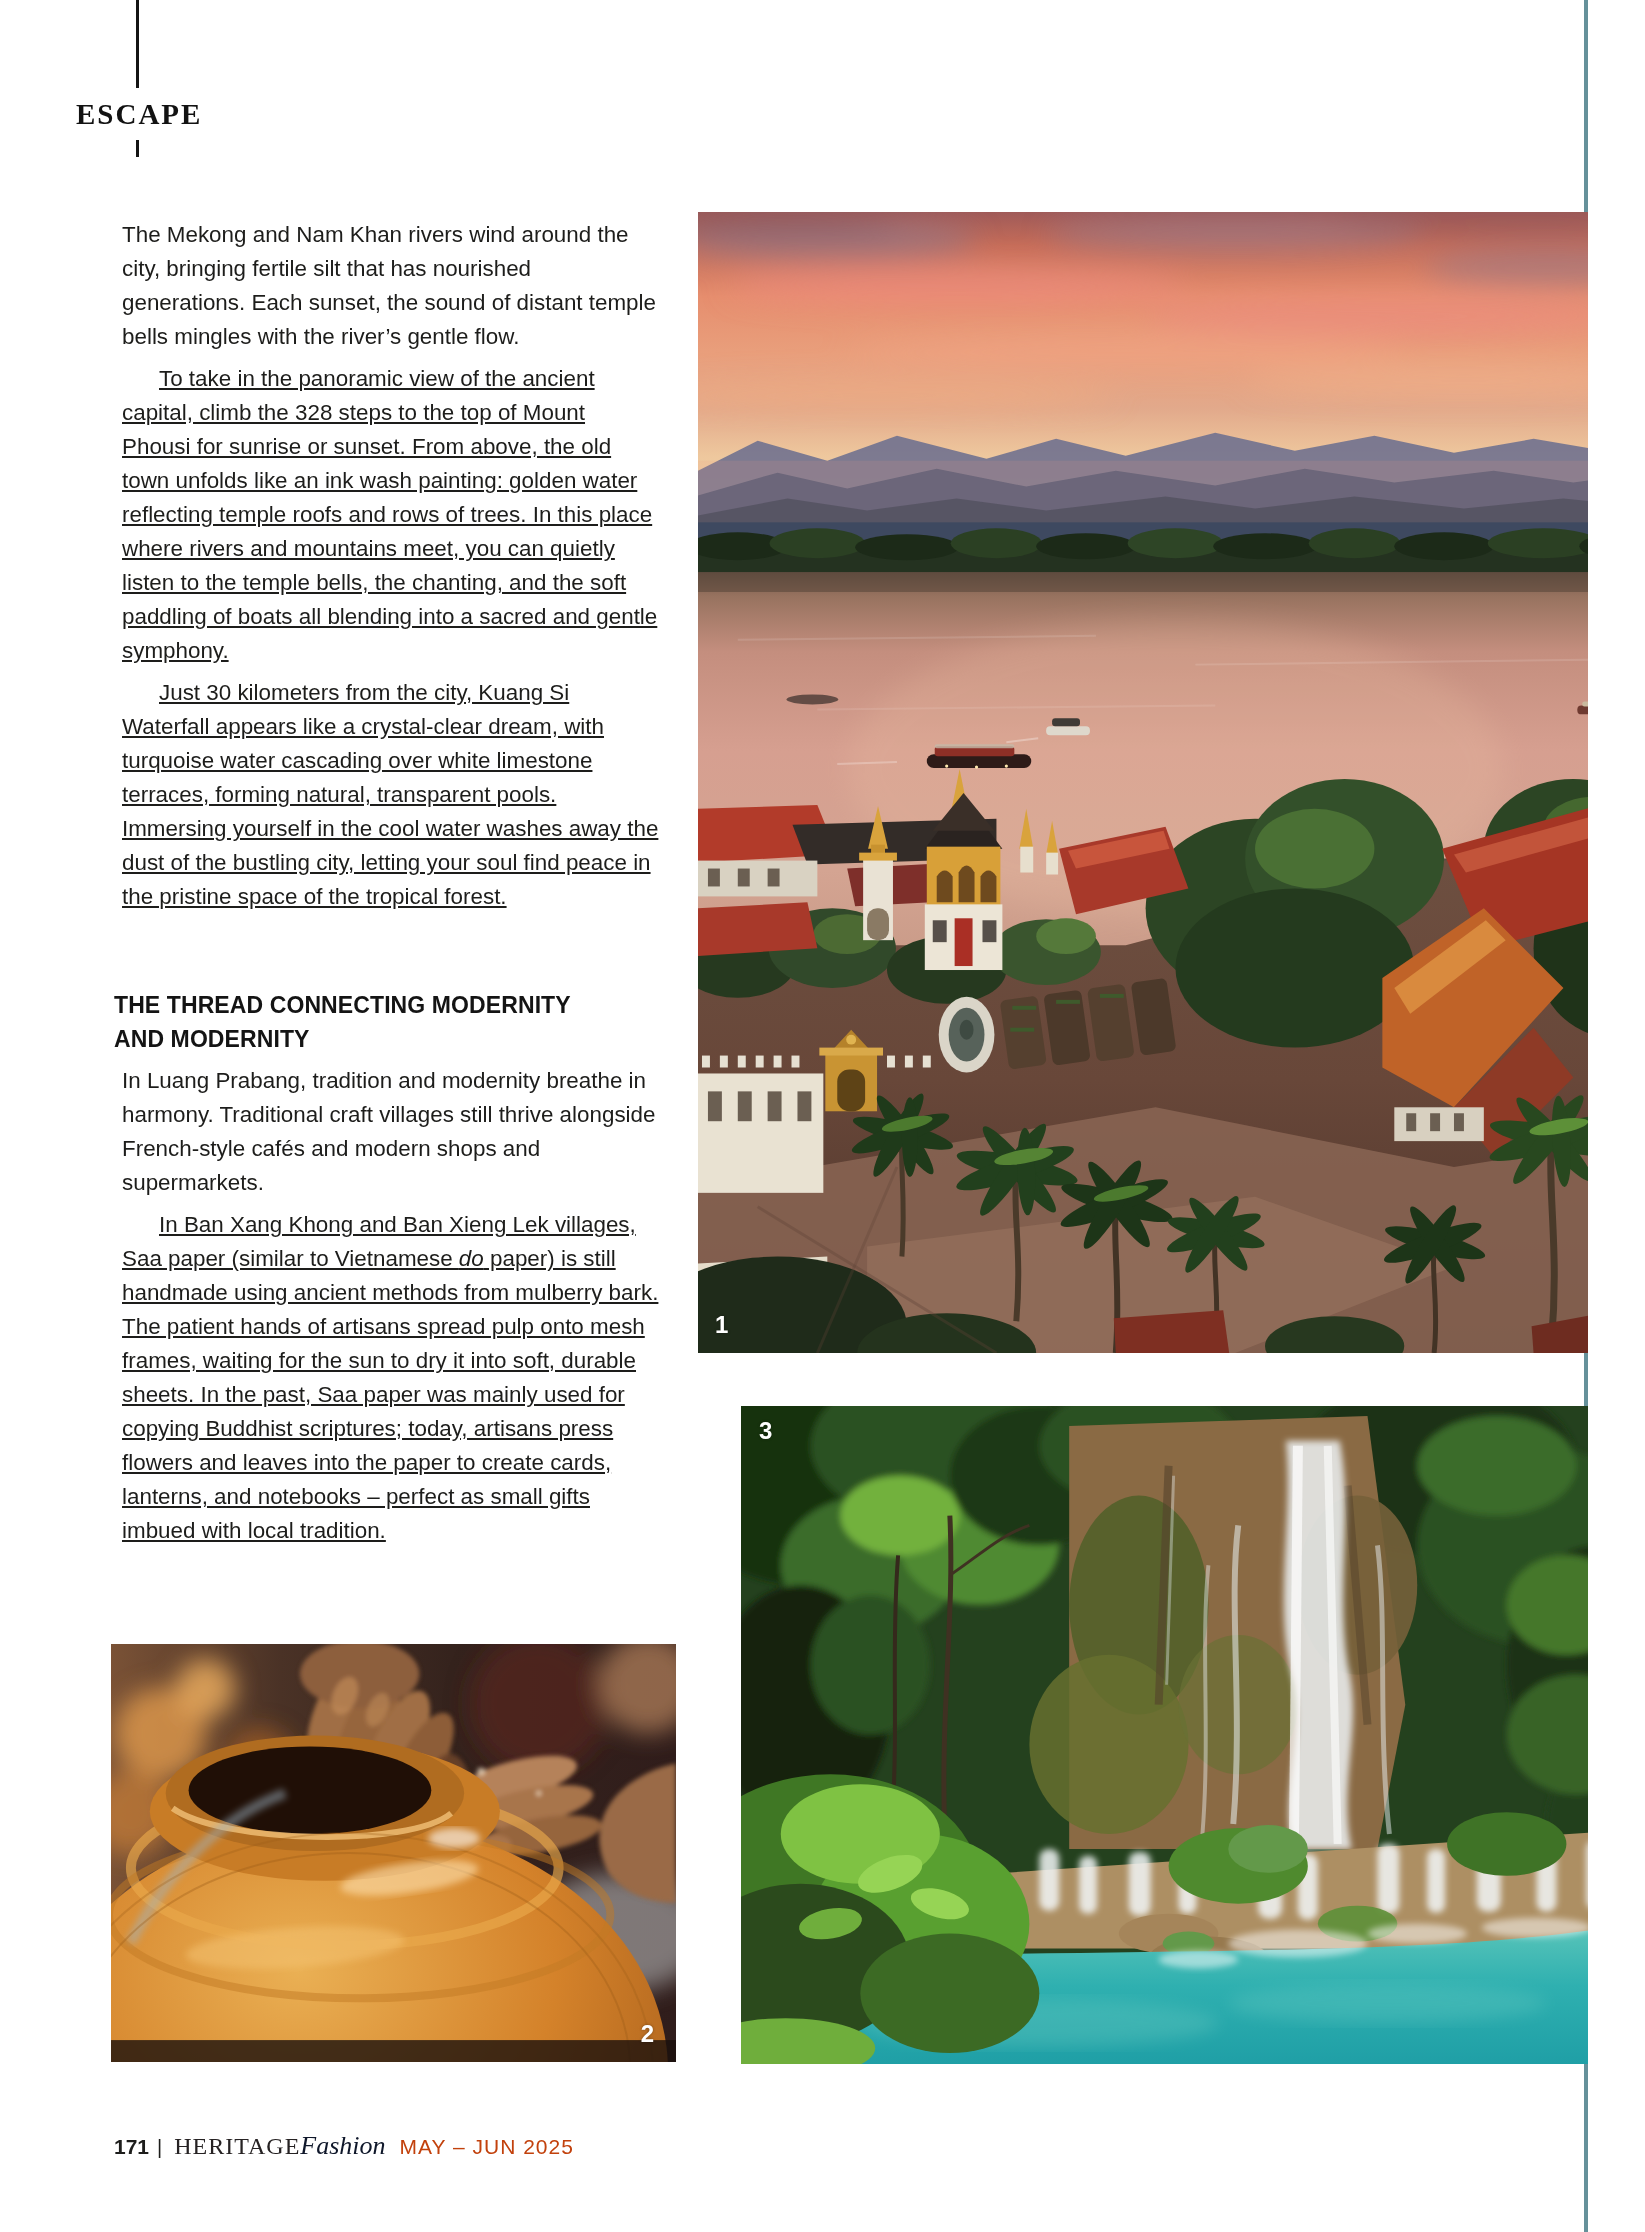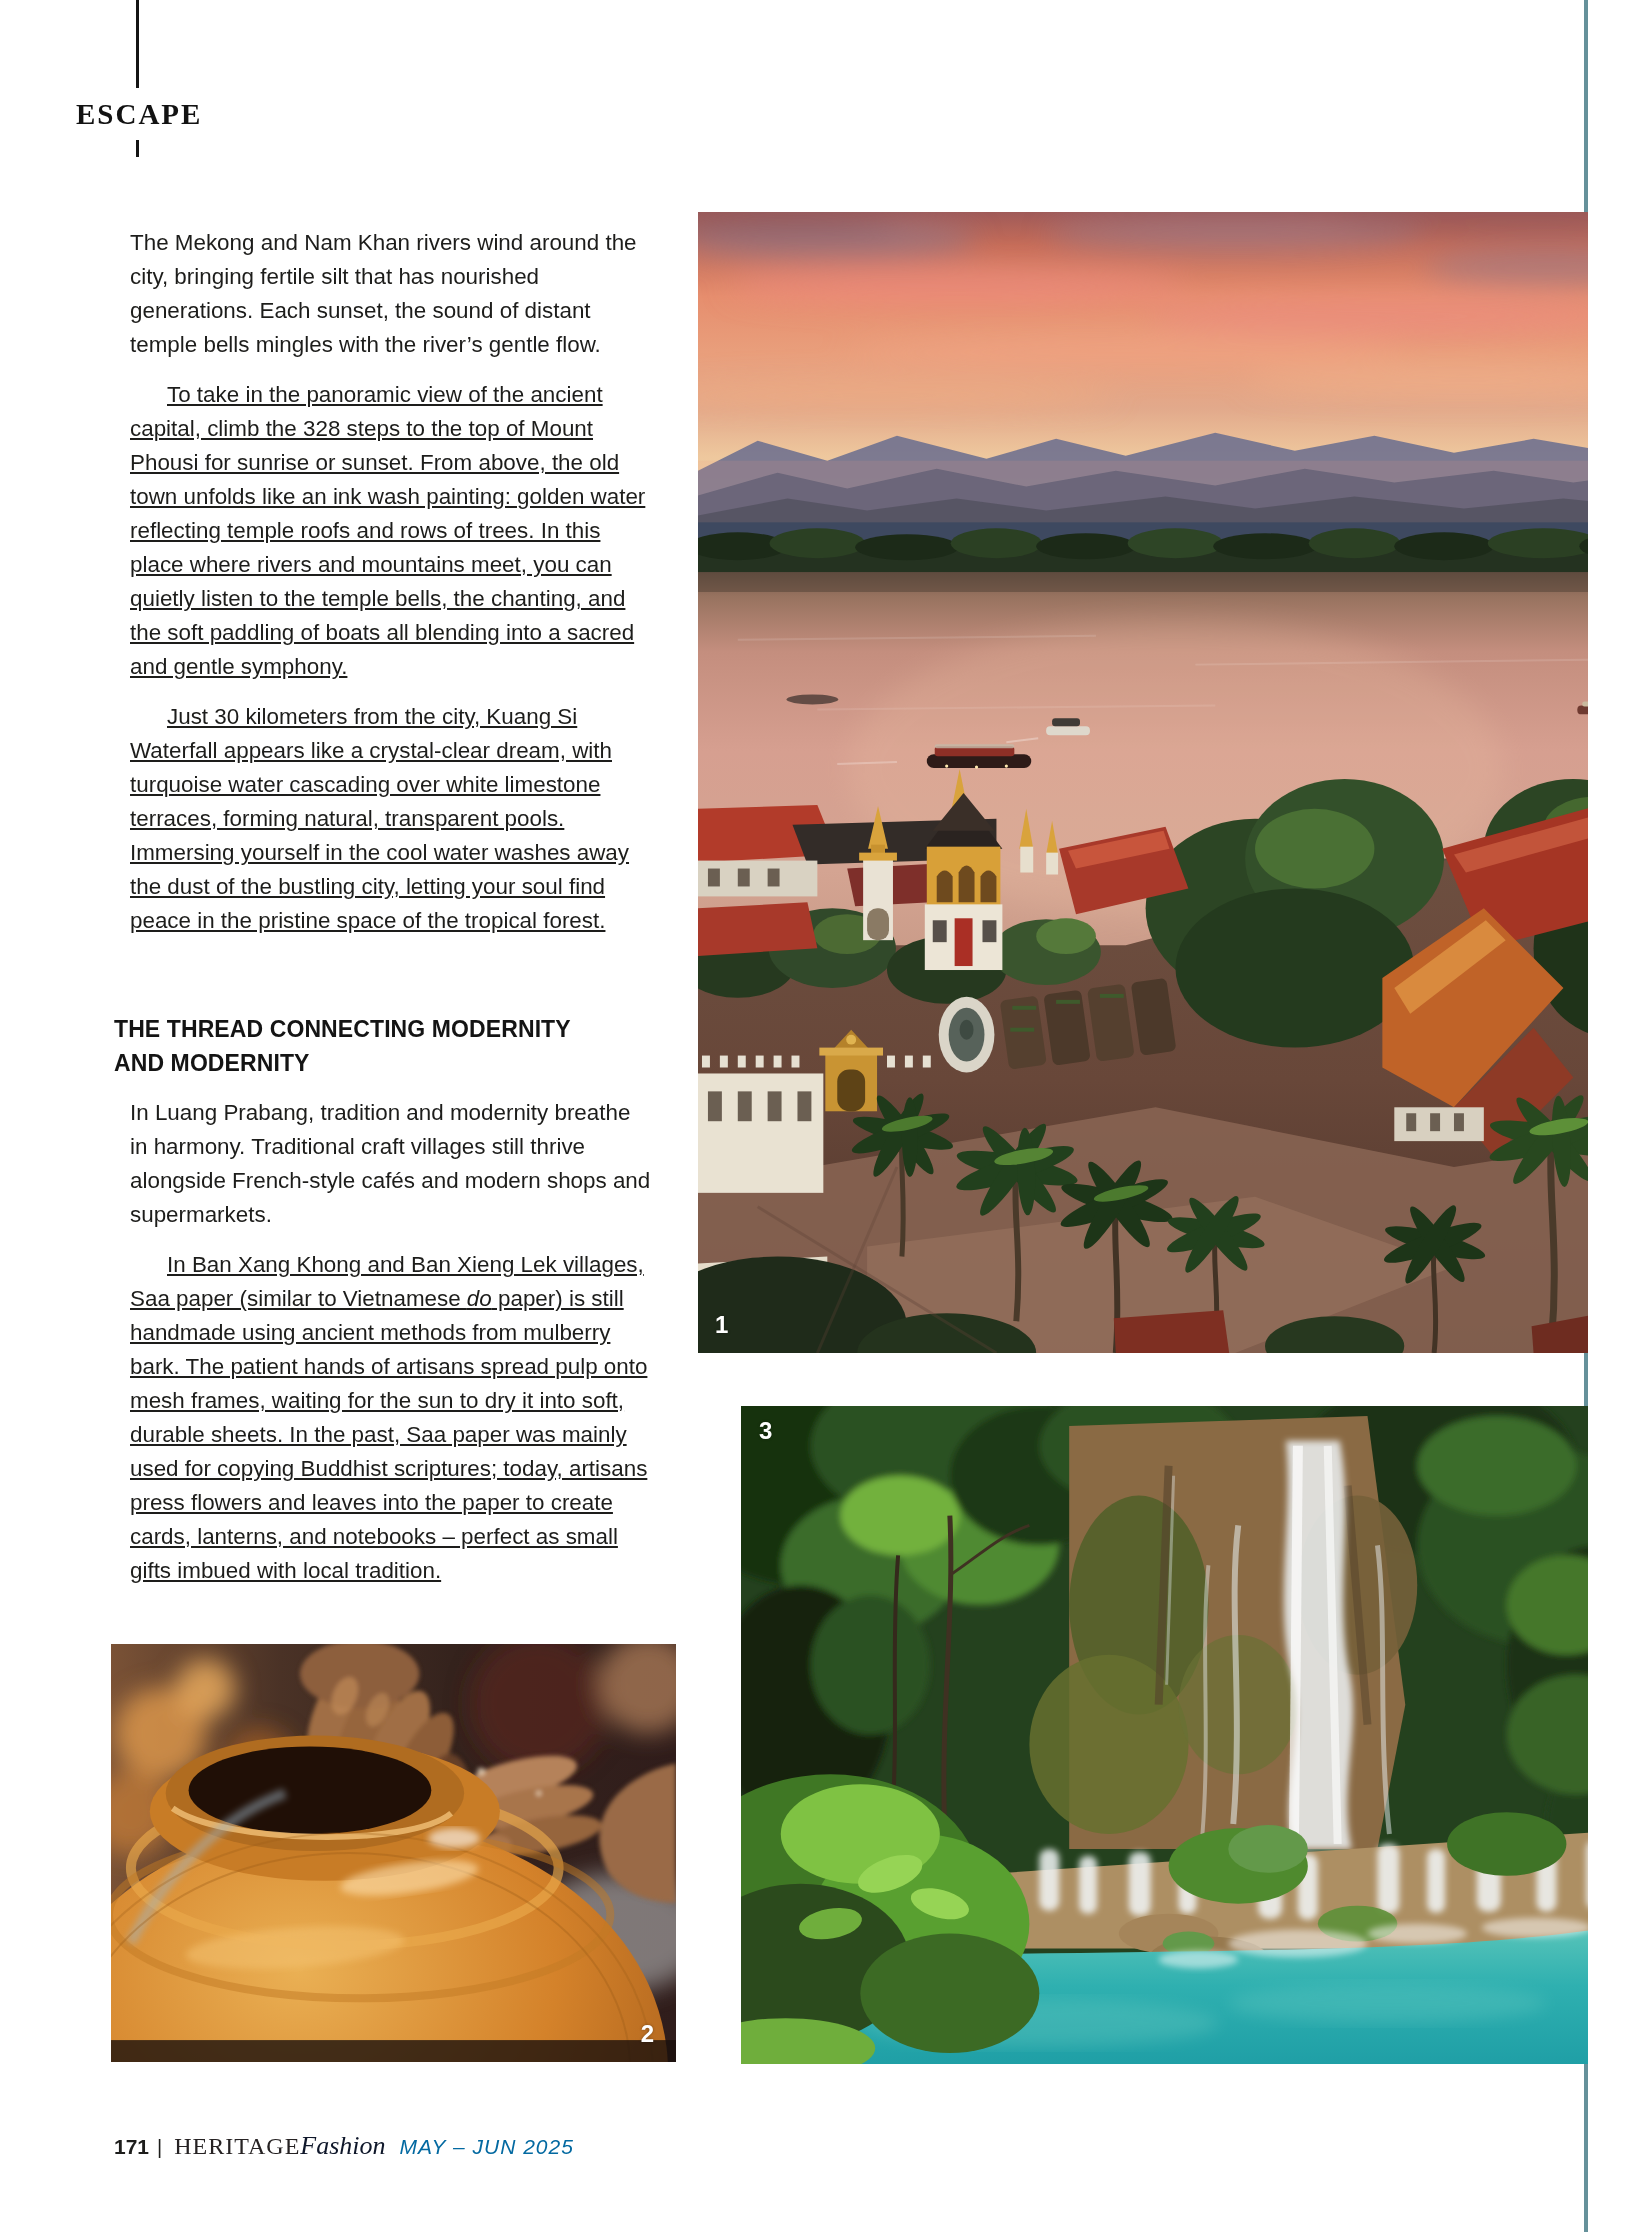--- a/index.html
+++ b/index.html
@@ -6,42 +6,42 @@
   .page{position:relative;width:1588px;height:2233px;background:#ffffff;overflow:hidden;
         font-family:"Liberation Sans","DejaVu Sans",sans-serif;color:#1d1d1b;}
   
   .top-rule{position:absolute;left:136px;top:0;width:3px;height:88px;background:#141414;}
   .section-label{position:absolute;left:76px;top:98px;font-family:"Liberation Serif","DejaVu Serif",serif;
         font-weight:700;font-size:29px;letter-spacing:2px;color:#121212;}
   .sub-tick{position:absolute;left:136px;top:140px;width:3px;height:17px;background:#141414;}
   
   .column{position:absolute;left:114px;top:210px;width:553px;font-size:22.4px;line-height:34px;
         color:#1d1d1b;text-align:left;}
-  .column p{margin:16px;}
+  .column p{margin:8px;}
   .column p.indent{text-indent:37px;text-decoration:underline;}
   .subheading{font-weight:700;font-size:23px;line-height:34px;margin-top:74px;letter-spacing:0.1px;color:#141414;}
   .p5{margin-top:0;}
   
   .photo{position:absolute;overflow:hidden;}
   .photo svg{display:block;width:100%;height:100%;}
   #photo1{left:698px;top:212px;width:942px;height:1141px;}
   #photo2{left:111px;top:1644px;width:565px;height:418px;}
   #photo3{left:741px;top:1406px;width:899px;height:658px;}
   .photo-num{position:absolute;color:#ffffff;font-weight:700;font-size:24px;line-height:24px;
         text-shadow:0 0 3px rgba(0,0,0,.35);}
   #photo1 .photo-num{left:17px;bottom:16px;}
   #photo2 .photo-num{right:22px;bottom:16px;}
   #photo3 .photo-num{left:18px;top:13px;}
   
   .footer{position:absolute;left:114px;top:2131px;display:flex;align-items:baseline;white-space:pre;}
   .footer .pagenum{font-weight:700;font-size:21px;color:#1d1d1b;}
   .footer .sep{font-size:20px;margin:0 12px 0 8px;color:#1d1d1b;}
   .footer .brand{font-family:"Liberation Serif","DejaVu Serif",serif;font-size:24px;letter-spacing:1px;color:#262223;}
   .footer .brand-it{font-family:"Liberation Serif","DejaVu Serif",serif;font-style:italic;font-size:26px;color:#0f172a;}
-  .footer .issue{font-size:21px;color:#0369a1;letter-spacing:1px;margin-left:14px;font-style:italic;}
+  .footer .issue{font-size:21px;color:#c2410c;letter-spacing:1px;margin-left:14px;}
   
   .edge-strip{position:absolute;right:0;top:0;width:4px;height:2233px;background:#4a7e88;opacity:.85;}
 </style>
 </head>
 <body>
 
 <div class="page">
 
   <div class="edge-strip"></div>
 

